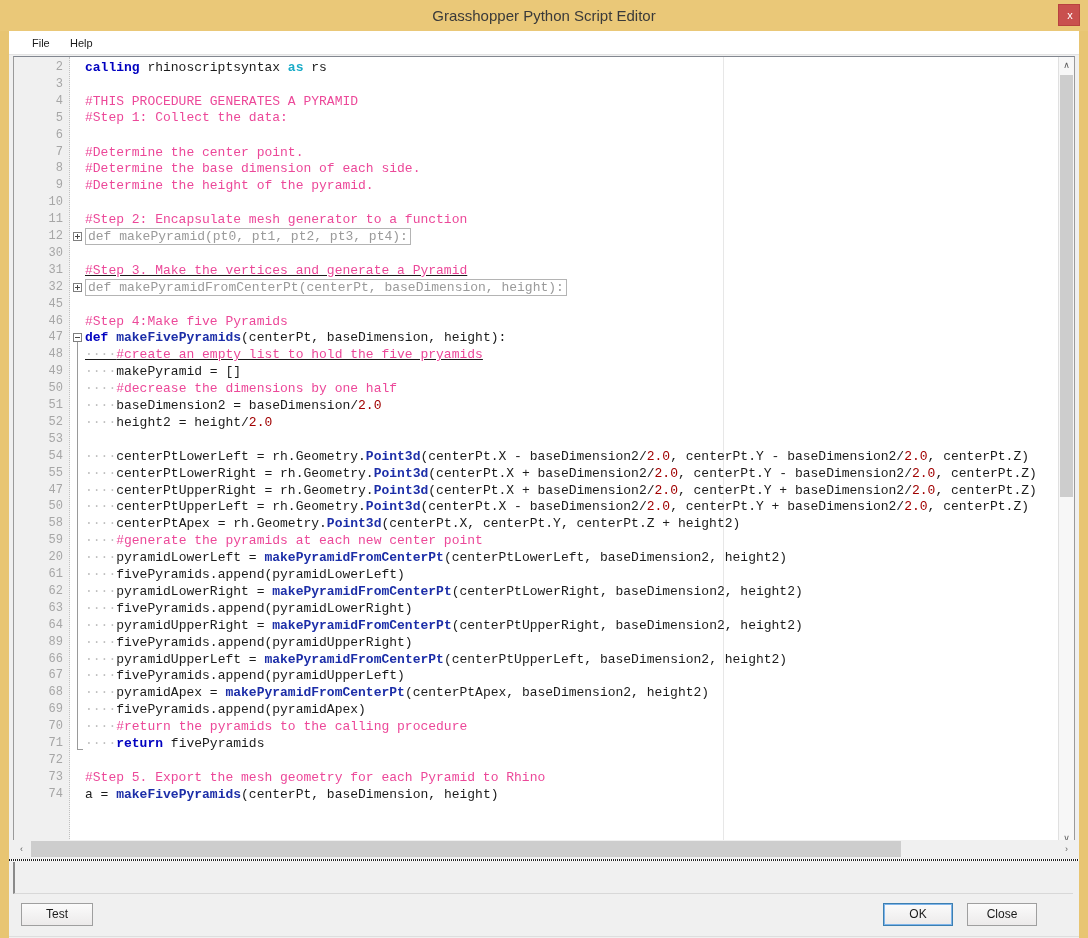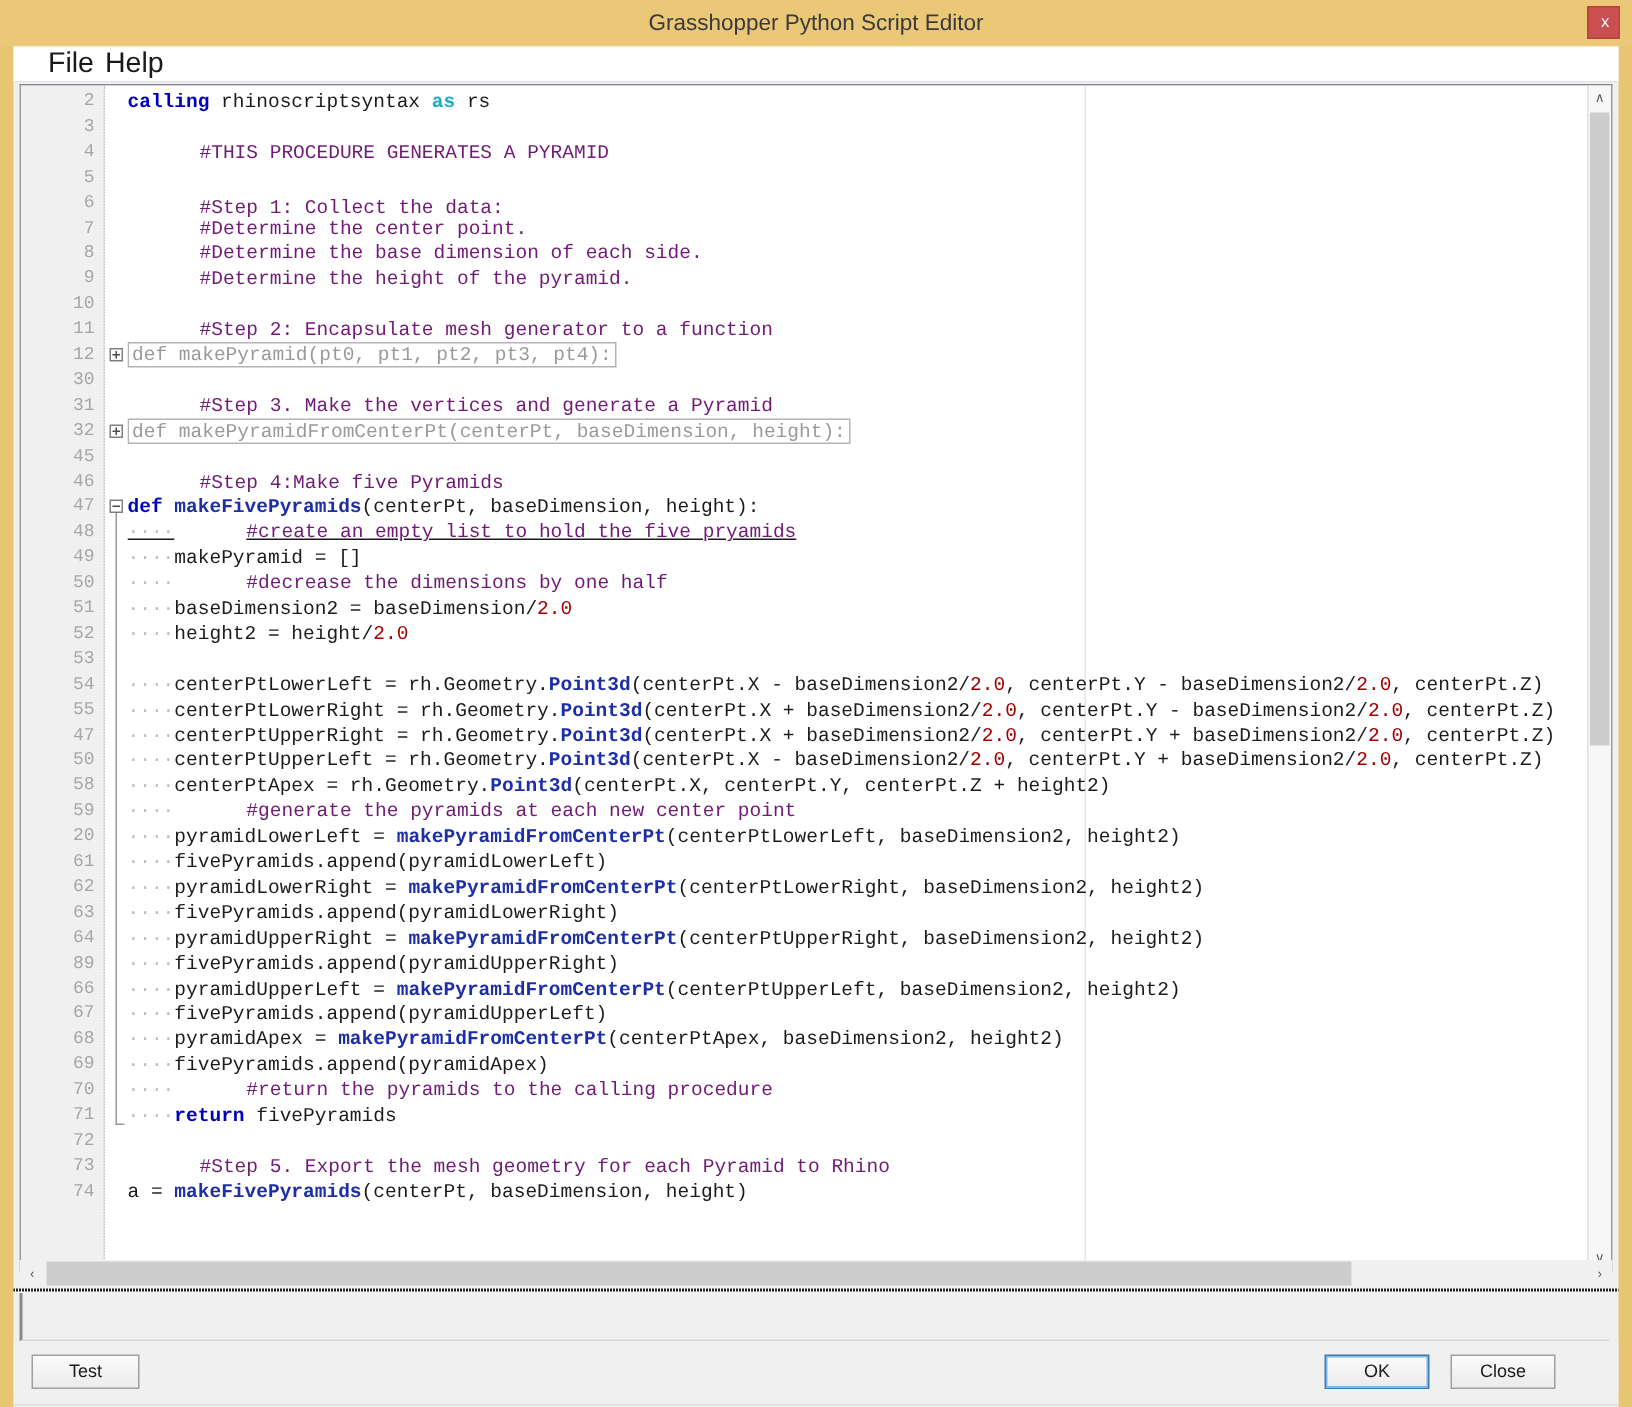--- a/index.html
+++ b/index.html
@@ -67,21 +67,21 @@
     left: 0; top: 0;
     width: 1070px; height: 24px;
     background: #ffffff;
     border-bottom: 1px solid #e3e3e3;
     box-sizing: border-box;
   }
   .menu-item {
     position: absolute;
     top: 0; height: 24px;
     line-height: 24px;
-    font-size: 19px;
+    font-size: 11px;
     color: #1a1a1a;
     padding: 0 9px;
     cursor: default;
     box-sizing: border-box;
   }
   
   #editor-frame {
     position: absolute;
     left: 4px; top: 25px;
     width: 1062px; height: 792px;
@@ -133,21 +133,21 @@
     left: 0;
     height: 17px; line-height: 17px;
     white-space: pre;
     font-family: "Liberation Mono", "DejaVu Sans Mono", monospace;
     font-size: 13px;
     color: #1b1b1b;
   }
   .kw  { color: #0000c0; font-weight: bold; }
   .kw2 { color: #1aacc8; font-weight: bold; }
   .fn  { color: #1c2ea8; font-weight: bold; }
-  .cm  { color: #701a75; margin-left: 48px; }
+  .cm  { color: #ec4899; }
   .num { color: #a00000; }
   .ws  { color: #bfbfbf; }
   .folded {
     color: #9a9a9a;
     border: 1px solid #b4b4b4;
     padding: 0 2px;
     box-sizing: border-box;
     height: 16px; line-height: 14px;
     background: #ffffff;
   }
@@ -366,29 +366,29 @@
           </div>
           <div class="fold-foot" style="top: 692px;"></div>
           <div class="fold-stem" style="top: 285.4px; height: 407.5px;"></div>
         </div>
       <div id="code-area">
         <div id="guide-line"></div>
       <div class="cl" style="top: 2px;"><span class="kw">calling</span><span> rhinoscriptsyntax </span><span class="kw2">as</span><span> rs</span></div>
           <div class="cl" style="top: 18.9px;"></div>
           <div class="cl" style="top: 35.8px;"><span class="cm">#THIS PROCEDURE GENERATES A PYRAMID</span></div>
           <div class="cl" style="top: 52.7px;"></div>
-          <div class="cl" style="top: 73px;"><span class="cm">#Step 1: Collect the data:</span></div>
+          <div class="cl" style="top: 52px;"><span class="cm">#Step 1: Collect the data:</span></div>
           <div class="cl" style="top: 86.5px;"><span class="cm">#Determine the center point.</span></div>
           <div class="cl" style="top: 103.4px;"><span class="cm">#Determine the base dimension of each side.</span></div>
           <div class="cl" style="top: 120.3px;"><span class="cm">#Determine the height of the pyramid.</span></div>
           <div class="cl" style="top: 137.2px;"></div>
           <div class="cl" style="top: 154.1px;"><span class="cm">#Step 2: Encapsulate mesh generator to a function</span></div>
           <div class="cl" style="top: 171px;"><span class="folded">def makePyramid(pt0, pt1, pt2, pt3, pt4):</span></div>
           <div class="cl" style="top: 187.9px;"></div>
-          <div class="cl" style="top: 204.8px;"><span class="cm">#Step 3. Make the vertices and generate a Pyramid</span></div>
+          <div class="cl" style="top: 204.8px; text-decoration: underline;"><span class="cm">#Step 3. Make the vertices and generate a Pyramid</span></div>
           <div class="cl" style="top: 221.7px;"><span class="folded">def makePyramidFromCenterPt(centerPt, baseDimension, height):</span></div>
           <div class="cl" style="top: 238.6px;"></div>
           <div class="cl" style="top: 255.5px;"><span class="cm">#Step 4:Make five Pyramids</span></div>
           <div class="cl" style="top: 272.4px;"><span class="kw">def</span><span> </span><span class="fn">makeFivePyramids</span><span>(centerPt, baseDimension, height):</span></div>
           <div class="cl" style="top: 289.3px; text-decoration: underline;"><span class="ws">····</span><span class="cm">#create an empty list to hold the five pryamids</span></div>
           <div class="cl" style="top: 306.2px;"><span class="ws">····</span><span>makePyramid = []</span></div>
           <div class="cl" style="top: 323.1px;"><span class="ws">····</span><span class="cm">#decrease the dimensions by one half</span></div>
           <div class="cl" style="top: 340px;"><span class="ws">····</span><span>baseDimension2 = baseDimension/</span><span class="num">2.0</span></div>
           <div class="cl" style="top: 356.9px;"><span class="ws">····</span><span>height2 = height/</span><span class="num">2.0</span></div>
           <div class="cl" style="top: 390.7px;"><span class="ws">····</span><span>centerPtLowerLeft = rh.Geometry.</span><span class="fn">Point3d</span><span>(centerPt.X - baseDimension2/</span><span class="num">2.0</span><span>, centerPt.Y - baseDimension2/</span><span class="num">2.0</span><span>, centerPt.Z)</span></div>

